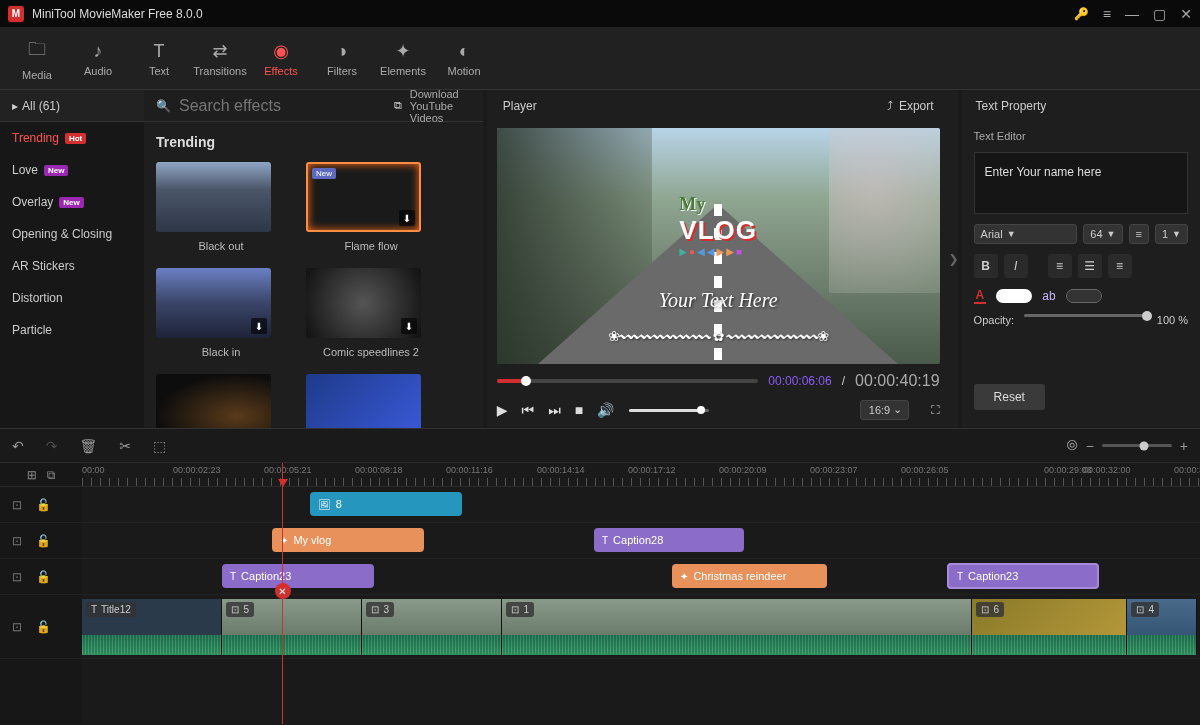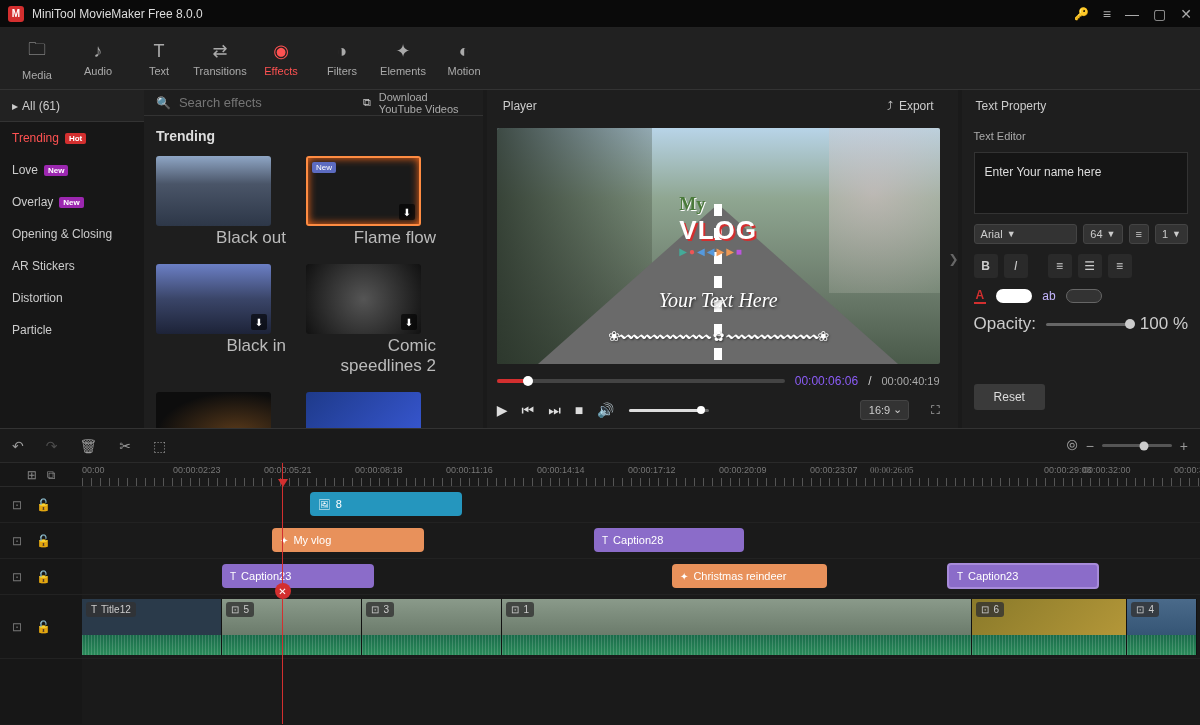--- a/index.html
+++ b/index.html
@@ -19,30 +19,30 @@
 .categories{width:144px;background:#171717;overflow:hidden}
 .cat-header{height:32px;display:flex;align-items:center;padding:0 12px;background:#222;border-bottom:1px solid #333}
 .cat-item{height:32px;display:flex;align-items:center;padding:0 12px;cursor:pointer;font-size:12px;gap:6px}
 .cat-item.active{color:#ff5252}
 .badge{font-size:8px;padding:1px 4px;border-radius:2px;font-weight:bold}
 .badge.hot{background:#d32f2f;color:#fff}
 .badge.new{background:#9c27b0;color:#fff}
 .effects-area{flex:1;background:#1e1e1e;display:flex;flex-direction:column}
 .effects-header{height:32px;display:flex;align-items:center;padding:0 12px;gap:8px;border-bottom:1px solid #333}
 .search-ico{color:#888}
-.search-inp{background:none;border:none;color:#ccc;outline:none;flex:1;font-size:13px}
+.search-inp{background:none;border:none;color:#ccc;outline:none;flex:1;font-size:16px}
 .dl-link{font-size:11px;color:#aaa;cursor:pointer}
 .effects-grid{padding:12px;overflow:auto}
 .section-title{font-size:14px;font-weight:bold;color:#ddd;margin-bottom:12px}
 .grid-row{display:flex;gap:20px;margin-bottom:16px}
 .effect-card{width:130px;cursor:pointer}
 .thumb{width:115px;height:70px;background:#333;border-radius:3px;position:relative;background-size:cover;background-position:center}
 .thumb .dl{position:absolute;bottom:4px;right:4px;width:16px;height:16px;background:rgba(0,0,0,.6);border-radius:2px;display:flex;align-items:center;justify-content:center;color:#fff;font-size:10px}
 .thumb .nb{position:absolute;top:4px;left:4px;font-size:8px;padding:1px 4px;background:#5c6bc0;color:#fff;border-radius:2px}
-.effect-name{text-align:right;font-size:17px;margin-top:2px;color:#bbb}
+.effect-name{text-align:center;font-size:11px;margin-top:8px;color:#bbb}
 .th-mountain{background:linear-gradient(180deg,#8fa6c5 0%,#4a5568 40%,#2d3748 100%)}
 .th-flame{background:#1a1a1a;border:2px solid #ff8c42;box-shadow:inset 0 0 8px #ff6b1a}
 .th-mountain2{background:linear-gradient(180deg,#6b7fc5 0%,#3a4568 50%,#1d2338 100%)}
 .th-speed{background:radial-gradient(circle,#555 0%,#111 100%)}
 .th-particle{background:radial-gradient(ellipse at 70% 60%,#5a3a1a 0%,#0d0d0d 70%)}
 .th-blue{background:linear-gradient(135deg,#1e3a8a,#3b5bdb)}
 .player-panel{width:466px;background:#1e1e1e;margin-left:4px;display:flex;flex-direction:column}
 .player-header{height:32px;display:flex;align-items:center;justify-content:space-between;padding:0 16px;font-size:12px}
 .export-btn{display:flex;align-items:center;gap:6px;cursor:pointer}
 .video-area{flex:1;margin:6px 10px;background:linear-gradient(180deg,#b8d4e8 0%,#8fa691 30%,#6a7a6a 70%,#4a5a4a 100%);position:relative;border-radius:2px;overflow:hidden}
@@ -54,21 +54,21 @@
 .vlog-logo .my{font-family:cursive;color:#4a7a3a;font-size:18px;font-weight:bold;text-shadow:1px 1px #fff}
 .vlog-logo .vlog{font-weight:900;font-size:26px;color:#fff;text-shadow:2px 2px #d32f2f;letter-spacing:1px}
 .vlog-logo .ctrls{font-size:10px;letter-spacing:2px}
 .text-overlay{position:absolute;bottom:22%;left:50%;transform:translateX(-50%);color:#fff;font-style:italic;font-size:20px;font-family:Georgia,serif;text-shadow:1px 1px 3px rgba(0,0,0,.7)}
 .vines{position:absolute;bottom:8%;left:50%;transform:translateX(-50%);color:#fff;font-size:14px;letter-spacing:-1px;text-shadow:1px 1px 2px rgba(0,0,0,.5)}
 .progress-row{height:22px;display:flex;align-items:center;padding:0 10px;gap:10px}
 .prog-bar{flex:1;height:4px;background:#444;position:relative;border-radius:2px}
 .prog-fill{position:absolute;left:0;top:0;height:100%;width:11%;background:#d32f2f;border-radius:2px}
 .prog-handle{position:absolute;left:11%;top:50%;transform:translate(-50%,-50%);width:10px;height:10px;background:#fff;border-radius:50%}
 .time-cur{color:#8b5cf6;font-size:12px}
-.time-dur{color:#aaa;font-size:11px}
+.time-dur{color:#aaa;font-size:16px}
 .controls-row{height:36px;display:flex;align-items:center;padding:0 10px;gap:14px}
 .ctrl-btn{cursor:pointer;font-size:14px;color:#ddd}
 .vol-slider{width:80px;height:3px;background:#666;position:relative;border-radius:2px}
 .vol-fill{position:absolute;left:0;top:0;height:100%;width:90%;background:#ddd;border-radius:2px}
 .vol-handle{position:absolute;left:90%;top:50%;transform:translate(-50%,-50%);width:8px;height:8px;background:#fff;border-radius:50%}
 .aspect-sel{background:#333;border:1px solid #444;color:#ccc;padding:3px 18px 3px 8px;font-size:11px;border-radius:3px;margin-left:auto;cursor:pointer;position:relative}
 .aspect-sel::after{content:"⌄";position:absolute;right:6px;top:2px}
 .fs-btn{cursor:pointer;margin-left:8px}
 .text-panel{width:240px;background:#1e1e1e;margin-left:4px;display:flex;flex-direction:column}
 .text-header{height:32px;display:flex;align-items:center;padding:0 14px;font-size:12px}
@@ -76,21 +76,21 @@
 .te-label{font-size:11px;color:#aaa}
 .te-input{background:#151515;border:1px solid #333;color:#ddd;padding:12px 10px;height:62px;font-size:12px;outline:none;resize:none}
 .te-row{display:flex;gap:6px;align-items:center}
 .te-sel{background:#333;border:1px solid #444;color:#ccc;padding:3px 6px;font-size:11px;border-radius:3px;cursor:pointer;display:flex;align-items:center;gap:4px}
 .te-sel .chev{font-size:9px}
 .fmt-btn{width:24px;height:24px;display:flex;align-items:center;justify-content:center;background:#2a2a2a;border-radius:3px;cursor:pointer;font-size:12px}
 .color-row{display:flex;gap:10px;align-items:center}
 .color-a{color:#d32f2f;font-weight:bold;border-bottom:2px solid #d32f2f;padding:0 2px}
 .swatch{width:36px;height:14px;background:#fff;border-radius:7px}
 .swatch2{width:36px;height:14px;background:#333;border:1px solid #666;border-radius:7px}
-.opacity-row{display:flex;align-items:center;gap:10px;font-size:17px}
+.opacity-row{display:flex;gap:10px;font-size:11px}
 .op-slider{flex:1;height:3px;background:#666;position:relative;border-radius:2px}
 .op-handle{position:absolute;right:0;top:50%;transform:translate(50%,-50%);width:10px;height:10px;background:#ccc;border-radius:50%}
 .reset-area{margin-top:auto;padding:10px 0;display:flex;justify-content:flex-start}
 .reset-btn{background:#3a3a3a;border:none;color:#ddd;padding:6px 20px;border-radius:3px;cursor:pointer;font-size:12px}
 .expand-handle{width:8px;background:#1e1e1e;display:flex;align-items:center;justify-content:center;color:#666;cursor:pointer}
 .timeline{height:296px;background:#1a1a1a;border-top:1px solid #333;display:flex;flex-direction:column}
 .tl-toolbar{height:34px;display:flex;align-items:center;padding:0 12px;gap:22px;border-bottom:1px solid #2a2a2a}
 .tl-tool{cursor:pointer;font-size:14px;color:#999}
 .tl-zoom{margin-left:auto;display:flex;align-items:center;gap:8px}
 .zoom-slider{width:70px;height:3px;background:#555;position:relative;border-radius:2px}
@@ -397,21 +397,21 @@
           <div class="ruler-ticks"></div>
           <span class="ruler-label" style="left: 0px;">00:00</span>
           <span class="ruler-label" style="left: 91px;">00:00:02:23</span>
           <span class="ruler-label" style="left: 182px;">00:00:05:21</span>
           <span class="ruler-label" style="left: 273px;">00:00:08:18</span>
           <span class="ruler-label" style="left: 364px;">00:00:11:16</span>
           <span class="ruler-label" style="left: 455px;">00:00:14:14</span>
           <span class="ruler-label" style="left: 546px;">00:00:17:12</span>
           <span class="ruler-label" style="left: 637px;">00:00:20:09</span>
           <span class="ruler-label" style="left: 728px;">00:00:23:07</span>
-          <span class="ruler-label" style="left: 788px; font-family: Liberation Serif, serif;">00:00:26:05</span>
+          <span class="ruler-label" style="left: 819px;">00:00:26:05</span>
           <span class="ruler-label" style="left: 962px;">00:00:29:03</span>
           <span class="ruler-label" style="left: 1001px;">00:00:32:00</span>
           <span class="ruler-label" style="left: 1092px;">00:00:34</span>
         </div>
       <div class="playhead" style="left:200px">
           <div class="x">✕</div>
         </div>
       <div class="track">
         <div class="clip blue" style="left:228px;width:152px">
             <span class="ci">🖼</span>

